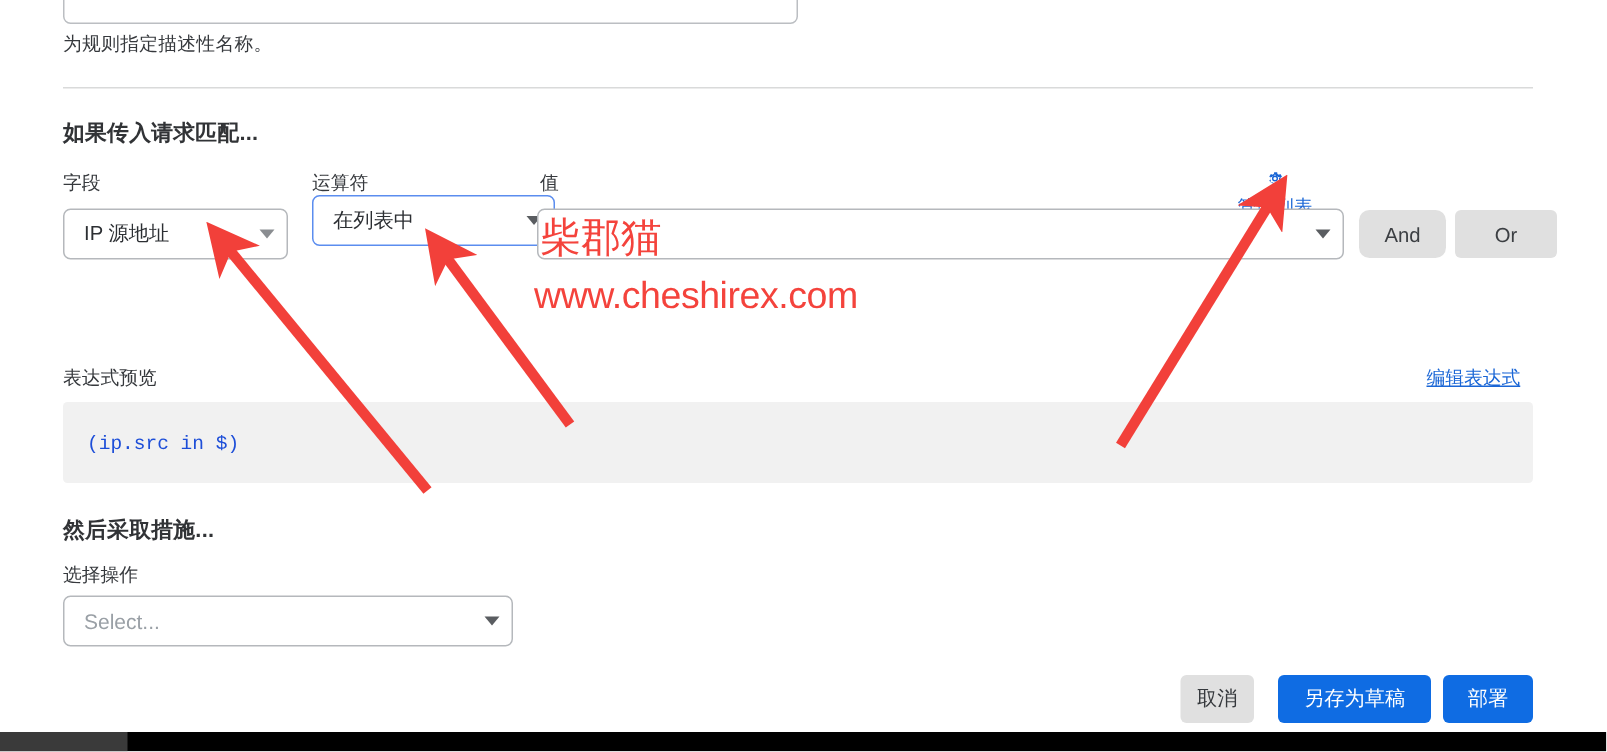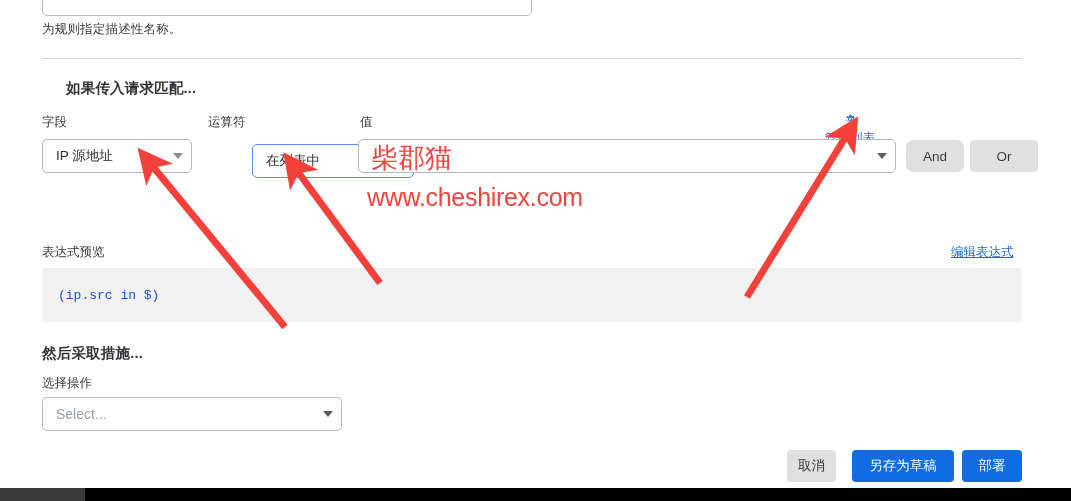--- a/index.html
+++ b/index.html
@@ -43,21 +43,21 @@
   }
 
   
   .section-heading {
     position: absolute;
     font-size: 14.5px;
     font-weight: bold;
     color: #313336;
     letter-spacing: .2px;
   }
-  #match-heading { left: 42px; top: 79px; margin-left: 24px; }
+  #match-heading { left: 42px; top: 79px; }
   #action-heading { left: 42px; top: 344px; }
 
   
   .field-label {
     position: absolute;
     font-size: 12.5px;
     color: #36393d;
   }
   #label-field   { left: 42px;  top: 114px; }
   #label-op      { left: 208px; top: 114px; }
@@ -86,21 +86,21 @@
     width: 0; height: 0;
     border-left: 5px solid transparent;
     border-right: 5px solid transparent;
     border-top: 6px solid #5a5d61;
     margin-left: 6px;
     flex: 0 0 auto;
   }
   .caret.light { border-top-color: #8a8d91; }
 
   #select-field    { left: 42px;  top: 139px; width: 150px; gap: 16px; }
-  #select-operator { left: 208px; top: 144px; width: 162px; margin-left: 44px; }
+  #select-operator { left: 208px; top: 130px; width: 162px; }
   #select-value    { left: 358px; top: 139px; width: 538px; }
   #select-action   { left: 42px;  top: 397px; width: 300px; gap: 20px; }
 
   
   .logic-btn {
     position: absolute;
     top: 140px;
     height: 32px;
     background: #e0e0e0;
     border: none;
@@ -188,21 +188,20 @@
     background: #3a3a3a;
   }
 
   
   .watermark {
     position: absolute;
     color: #f4433c;
     font-family: "Liberation Sans", sans-serif;
     pointer-events: none;
     white-space: nowrap;
-    padding-left: 11px;
   }
   #wm-title { left: 360px; top: 140px; font-size: 27px; letter-spacing: 0px; }
   #wm-url   { left: 356px; top: 183px; font-size: 25px; letter-spacing: -.3px; }
 
   
   #arrow-layer {
     position: absolute; left: 0; top: 0;
     width: 1071px; height: 501px;
     pointer-events: none;
   }

